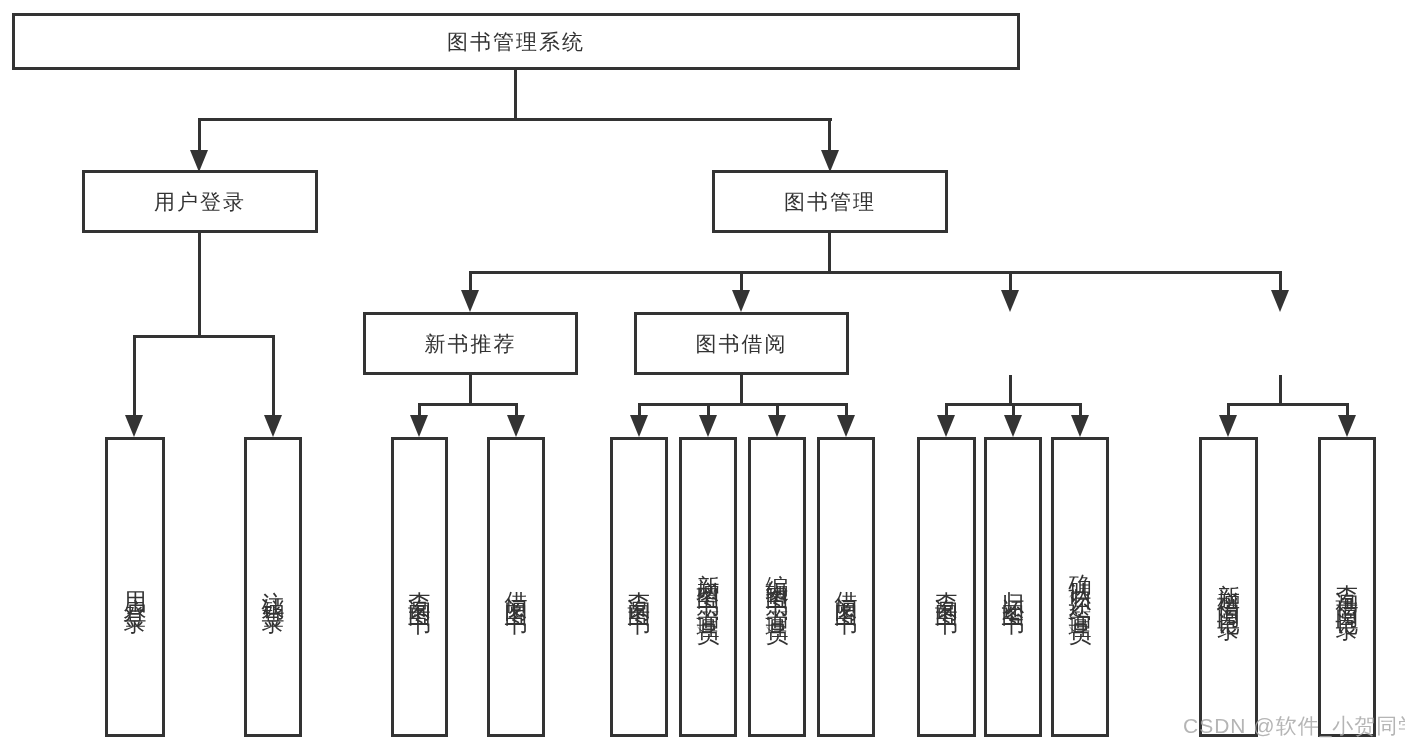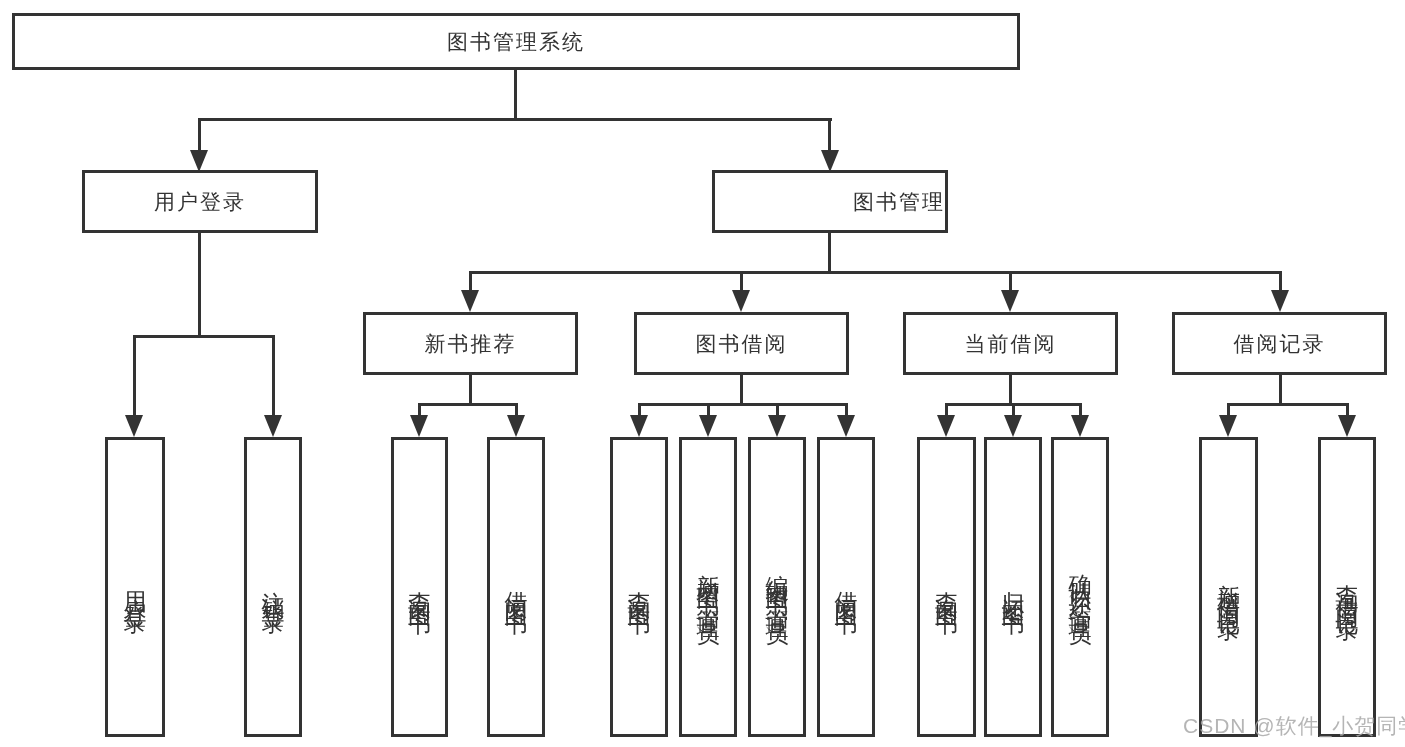--- a/index.html
+++ b/index.html
@@ -80,21 +80,21 @@
   <div class="vline" style="left:514px; top:70px; height:48px;"></div>
   <div class="hline" style="left:198px; top:118px; width:634px;"></div>
   <div class="vline" style="left:198px; top:118px; height:34px;"></div>
   <div class="arrowhead" style="left:190px; top:150px;"></div>
   <div class="vline" style="left:828px; top:118px; height:34px;"></div>
   <div class="arrowhead" style="left:821px; top:150px;"></div>
 
   <div class="node hnode" style="left:82px; top:170px; width:236px; height:63px;">
     <span>用户登录</span>
   </div>
-  <div class="node hnode" style="left:712px; top:170px; width:236px; height:63px;justify-content:flex-end;">
+  <div class="node hnode" style="left:712px; top:170px; width:236px; height:63px;">
     <span>图书管理</span>
   </div>
 
   <div class="vline" style="left:198px; top:233px; height:104px;"></div>
   <div class="hline" style="left:133px; top:335px; width:142px;"></div>
   <div class="vline" style="left:133px; top:335px; height:82px;"></div>
   <div class="arrowhead" style="left:125px; top:415px;"></div>
   <div class="vline" style="left:272px; top:335px; height:82px;"></div>
   <div class="arrowhead" style="left:264px; top:415px;"></div>
 
@@ -108,26 +108,20 @@
   <div class="arrowhead" style="left:1001px; top:290px;"></div>
   <div class="vline" style="left:1279px; top:271px; height:21px;"></div>
   <div class="arrowhead" style="left:1271px; top:290px;"></div>
 
   <div class="node hnode" style="left:634px; top:312px; width:215px; height:63px;">
     <span>图书借阅</span>
   </div>
   <div class="node hnode" style="left:363px; top:312px; width:215px; height:63px;">
     <span>新书推荐</span>
   </div>
-  <div class="node hnode" style="left:903px; top:312px; width:215px; height:63px;">
-    <span>当前借阅</span>
-  </div>
-  <div class="node hnode" style="left:1172px; top:312px; width:215px; height:63px;">
-    <span>借阅记录</span>
-  </div>
 
   <div class="vline" style="left:469px; top:375px; height:30px;"></div>
   <div class="hline" style="left:418px; top:403px; width:100px;"></div>
   <div class="vline" style="left:418px; top:403px; height:14px;"></div>
   <div class="arrowhead" style="left:410px; top:415px;"></div>
   <div class="vline" style="left:515px; top:403px; height:14px;"></div>
   <div class="arrowhead" style="left:507px; top:415px;"></div>
 
   <div class="vline" style="left:740px; top:375px; height:30px;"></div>
   <div class="hline" style="left:638px; top:403px; width:210px;"></div>

